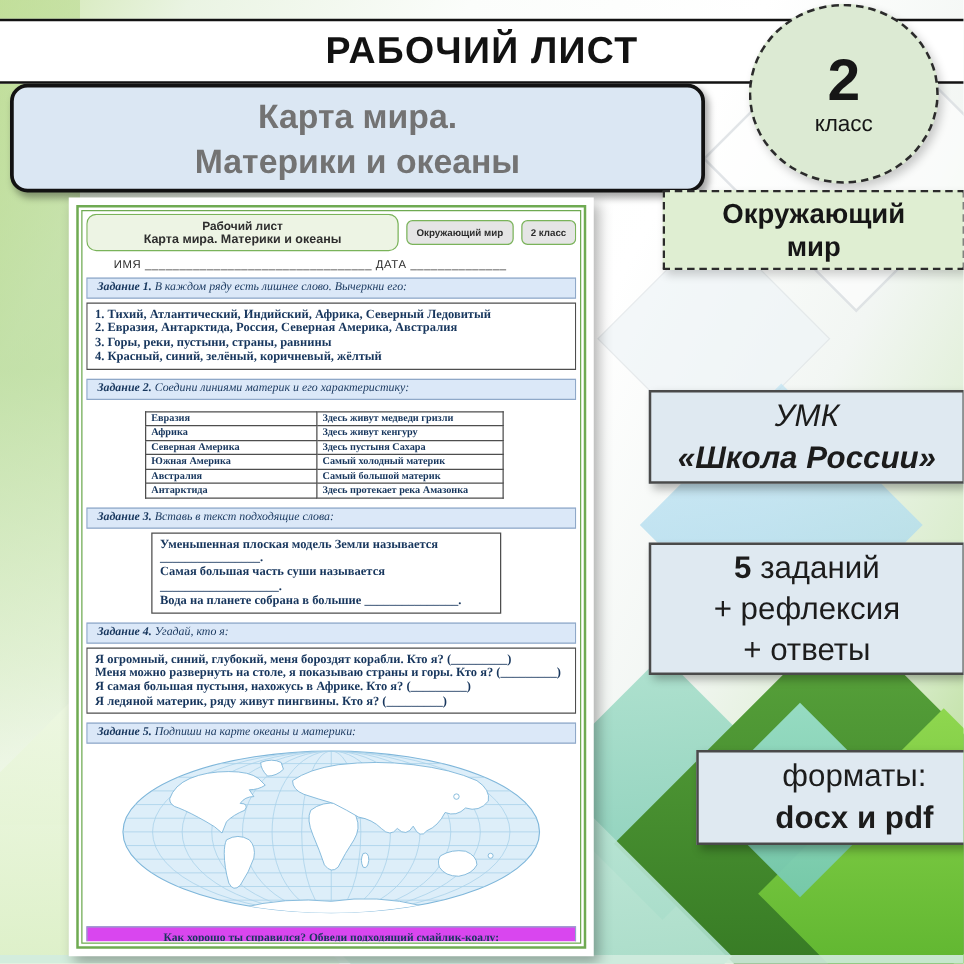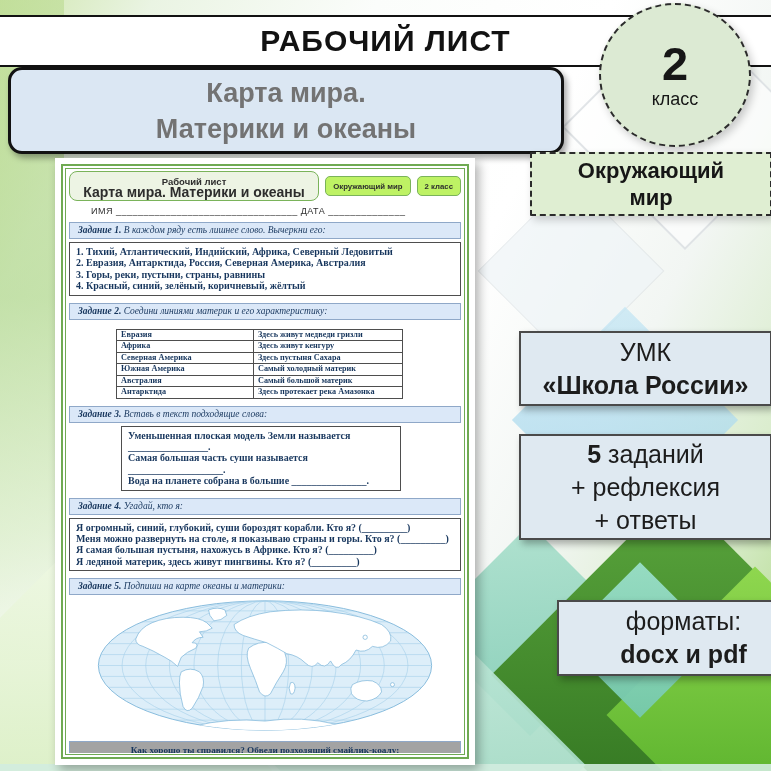--- a/index.html
+++ b/index.html
@@ -36,57 +36,57 @@
   .grade-circle .lbl{font-size:18px;color:#161616;margin-top:2px;}
   .subject-badge{position:absolute;left:530px;top:152px;width:238px;height:60px;border-radius:1px;
     background:#dfeed2;border:2.5px dashed #2b2b2b;z-index:4;box-shadow:3px 4px 8px rgba(0,0,0,.18);
     display:flex;flex-direction:column;align-items:center;justify-content:center;}
   .subject-badge div{font-size:22px;font-weight:bold;color:#161616;line-height:27px;}
   
   .info-box{position:absolute;left:519px;width:249px;background:#dfe9f1;border:2px solid #4a4a4a;
     z-index:3;box-shadow:3px 4px 7px rgba(0,0,0,.3);display:flex;flex-direction:column;
     align-items:center;justify-content:center;text-align:center;color:#1c1c1c;}
   .info-box .ln{font-size:25px;line-height:33px;}
-  .ib-umk{top:331px;height:71px;}
+  .ib-umk{top:312px;height:71px;font-style:italic;}
   .ib-cnt{top:434px;height:102px;}
   .ib-fmt{top:600px;height:72px;margin-left:38px;}
   .b{font-weight:bold;}
   
   .ws{position:absolute;left:55px;top:158px;width:420px;height:607px;background:#fff;z-index:3;
     box-shadow:4px 5px 10px rgba(0,0,0,.3);}
   .ws-f1{position:absolute;inset:6px;border:2px solid #6faa52;}
   .ws-f2{position:absolute;inset:10px;border:1px solid #6faa52;}
   .ws-c{position:absolute;left:14px;top:13px;right:14px;bottom:12px;overflow:hidden;
     font-family:"Liberation Serif",serif;color:#17365d;}
   .ws-head{display:flex;align-items:center;margin-bottom:5px;}
   .ws-hbox{width:248px;height:28px;background:#edf4e4;border:1.5px solid #7ab35a;border-radius:8px;
     display:flex;flex-direction:column;align-items:center;justify-content:center;
     font-family:"Liberation Sans",sans-serif;color:#2d2d2d;}
   .ws-hbox .t1{font-size:9.5px;font-weight:bold;line-height:11px;}
-  .ws-hbox .t2{font-size:14px;font-weight:bold;line-height:10px;}
+  .ws-hbox .t2{font-size:10px;font-weight:bold;line-height:10px;}
   .ws-badges{margin-left:auto;display:flex;gap:6px;}
-  .ws-badge{height:18px;border:1.5px solid #7ab35a;border-radius:5px;background:#bef264;
+  .ws-badge{height:18px;border:1.5px solid #7ab35a;border-radius:5px;background:#e5e5e5;
     display:flex;align-items:center;justify-content:center;padding:0 7px;
     font-family:"Liberation Sans",sans-serif;font-size:7.8px;font-weight:bold;color:#2d2d2d;}
   .ws-name{font-family:"Liberation Sans",sans-serif;font-size:9px;color:#2d2d2d;
     letter-spacing:.5px;margin:0 0 6px 22px;}
   .task{margin-bottom:7px;}
   .task-h{background:#dbe8f8;border:1px solid #8fa8c8;padding:2px 8px;font-size:9.5px;
     font-style:italic;line-height:11px;}
   .task-h .tl{font-weight:bold;}
   .task-box{border:1.2px solid #4e4e4e;margin-top:3px;padding:3px 6px;}
   .task-box div{font-size:10px;font-weight:bold;line-height:11.4px;}
   .t2-table{border-collapse:collapse;margin:9px 0 0 47px;}
   .t2-table td{border:1px solid #4e4e4e;font-size:8.2px;font-weight:bold;padding:0 4px;
     height:10.5px;line-height:10.5px;white-space:nowrap;}
   .t2-table td.cl{width:128px;}
   .t2-table td.cr{width:140px;}
   .t3-box{margin-left:52px;width:266px;}
   .map-wrap{margin-top:2px;display:flex;justify-content:center;}
-  .refl{background:#a3a3a3;border:1px solid #8fa8c8;height:15px;display:flex;align-items:center;
+  .refl{background:#d946ef;border:1px solid #8fa8c8;height:15px;display:flex;align-items:center;
     justify-content:center;font-size:9.2px;font-weight:bold;margin-bottom:5px;}
   .koalas{display:flex;justify-content:center;gap:14px;}
 </style>
 </head>
 <body>
 
 <div class="stage">
 
   <div class="bgleft"></div>
   <div class="dm dm1"></div>
@@ -198,24 +198,24 @@
         <div class="task-box t3-box">
           <div>Уменьшенная плоская модель Земли называется ________________.</div>
           <div>Самая большая часть суши называется ___________________.</div>
           <div>Вода на планете собрана в большие _______________.</div>
         </div>
       </div>
 
       <div class="task">
         <div class="task-h"><span class="tl">Задание 4.</span> <span>Угадай, кто я:</span></div>
         <div class="task-box">
-          <div>Я огромный, синий, глубокий, суши бороздят корабли. Кто я? (_________)</div>
+          <div>Я огромный, синий, глубокий, меня бороздят корабли. Кто я? (_________)</div>
           <div>Меня можно развернуть на столе, я показываю страны и горы. Кто я? (_________)</div>
           <div>Я самая большая пустыня, нахожусь в Африке. Кто я? (_________)</div>
-          <div>Я ледяной материк, здесь живут пингвины. Кто я? (_________)</div>
+          <div>Я ледяной материк, ряду живут пингвины. Кто я? (_________)</div>
         </div>
       </div>
 
       <div class="task">
         <div class="task-h"><span class="tl">Задание 5.</span> <span>Подпиши на карте океаны и материки:</span></div>
         <div class="map-wrap">
           <svg width="346" height="137" viewBox="0 0 380 150">
             <defs>
                 <clipPath id="globe">
                   <ellipse cx="190" cy="75" rx="183" ry="71"></ellipse>

